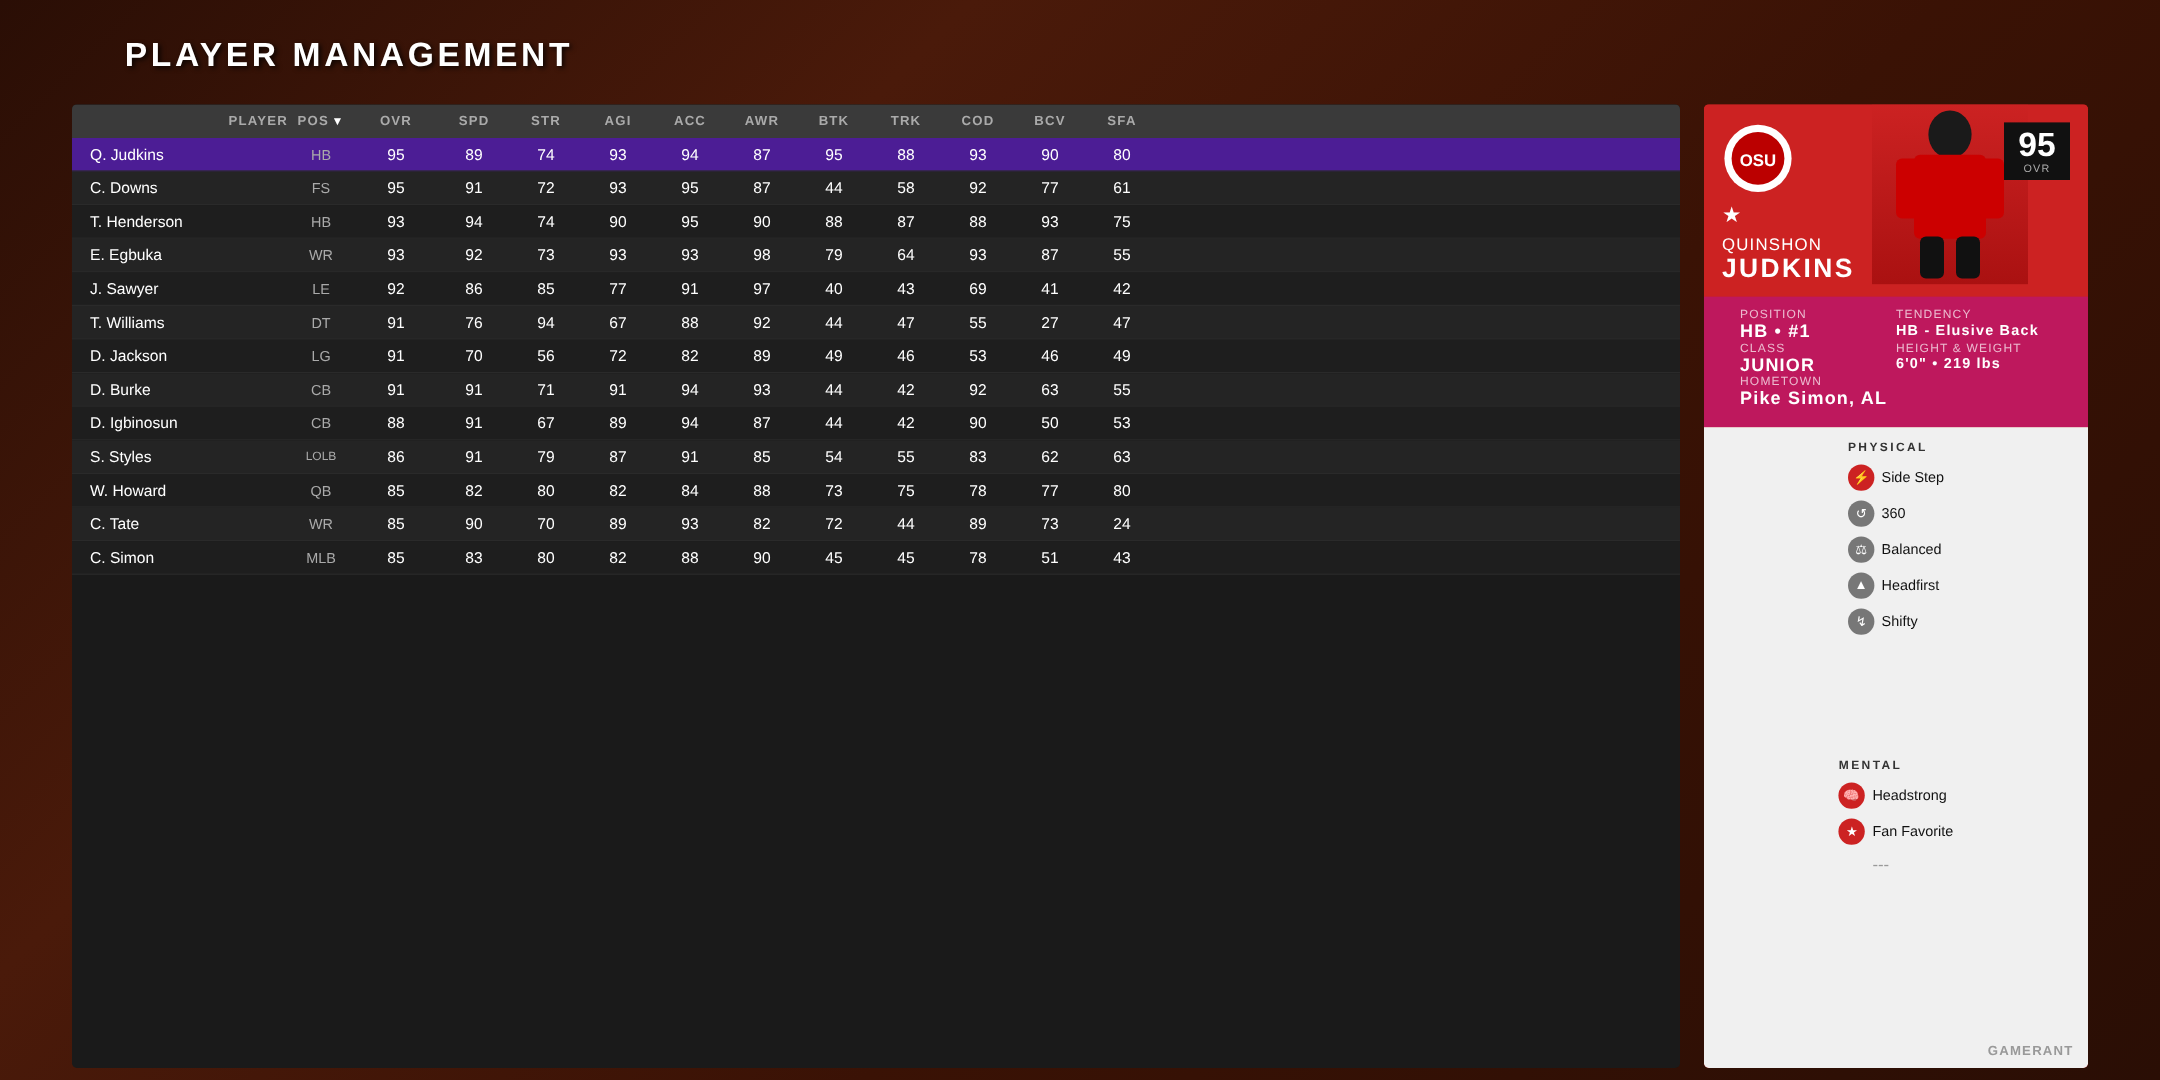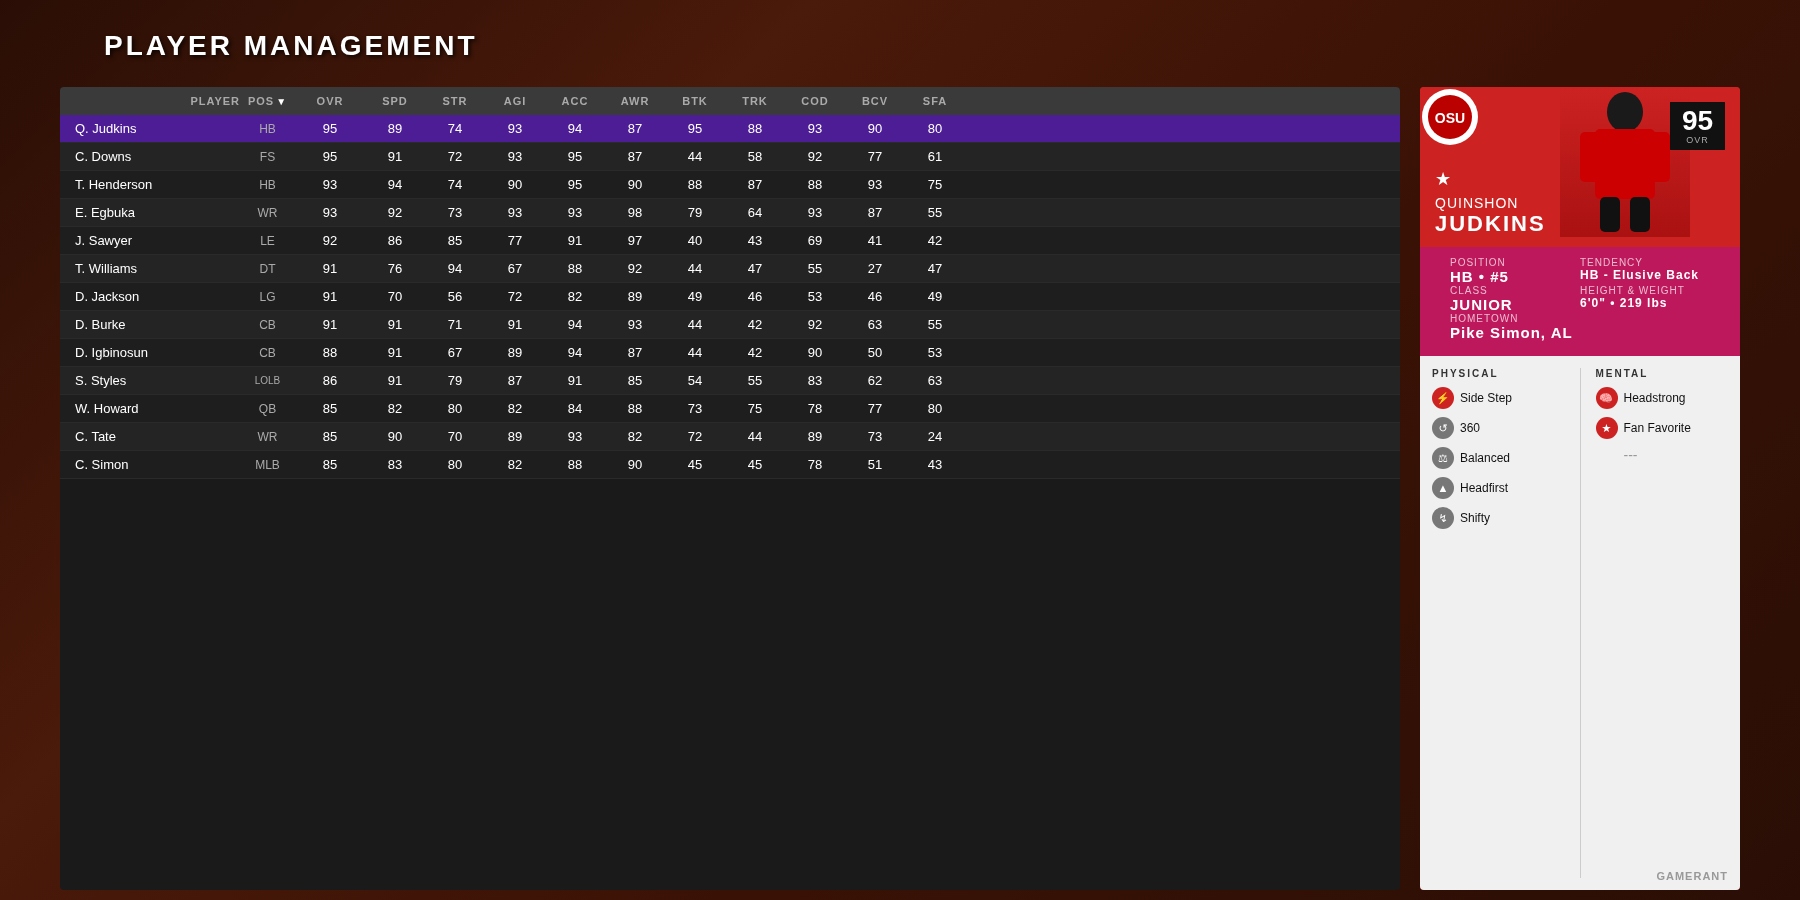--- a/index.html
+++ b/index.html
@@ -170,20 +170,21 @@
       background: #cc2222;
       border-radius: 4px;
       overflow: hidden;
       display: flex;
       flex-direction: column;
       position: relative;
     }
 
     .card-top {
       background: #cc2222;
+      padding: 15px;
       display: flex;
       align-items: flex-start;
       position: relative;
       min-height: 160px;
     }
 
     .ohio-state-logo {
       width: 60px;
       height: 60px;
       margin-right: 10px;
@@ -294,22 +295,23 @@
     .detail-group .detail-value.small {
       font-size: 12px;
       font-weight: 700;
     }
 
     .card-traits {
       background: #f0f0f0;
       flex: 1;
       padding: 12px;
       display: flex;
-      flex-direction: row;
+      flex-direction: column;
       gap: 10px;
+      align-items: center;
     }
 
     .traits-col {
       flex: 1;
     }
 
     .traits-label {
       font-size: 10px;
       font-weight: 900;
       letter-spacing: 2px;
@@ -634,21 +636,21 @@
         <div class="player-name-card">
           <span class="player-first-name">QUINSHON</span>
           <span class="player-last-name">JUDKINS</span>
         </div>
       </div>
     </div>
 
     <div class="card-details">
       <div class="detail-group">
         <label>POSITION</label>
-        <span class="detail-value">HB • #5</span>
+        <span class="detail-value">HB • #1</span>
       </div>
       <div class="detail-group">
         <label>TENDENCY</label>
         <span class="detail-value small">HB - Elusive Back</span>
       </div>
       <div class="detail-group">
         <label>CLASS</label>
         <span class="detail-value">JUNIOR</span>
       </div>
       <div class="detail-group">

